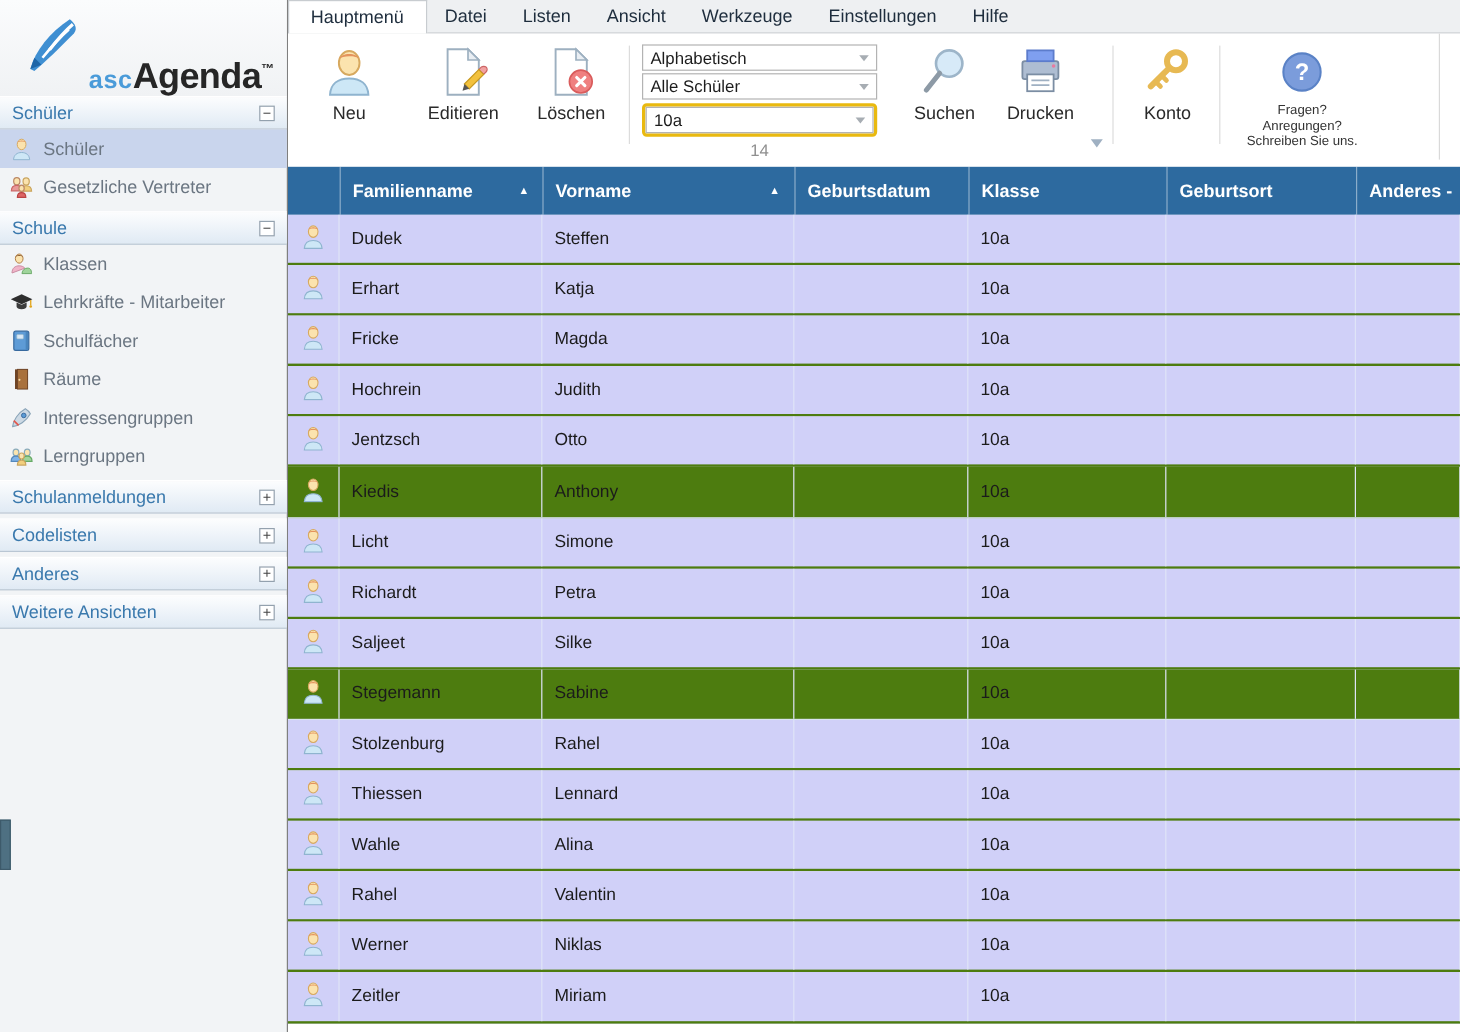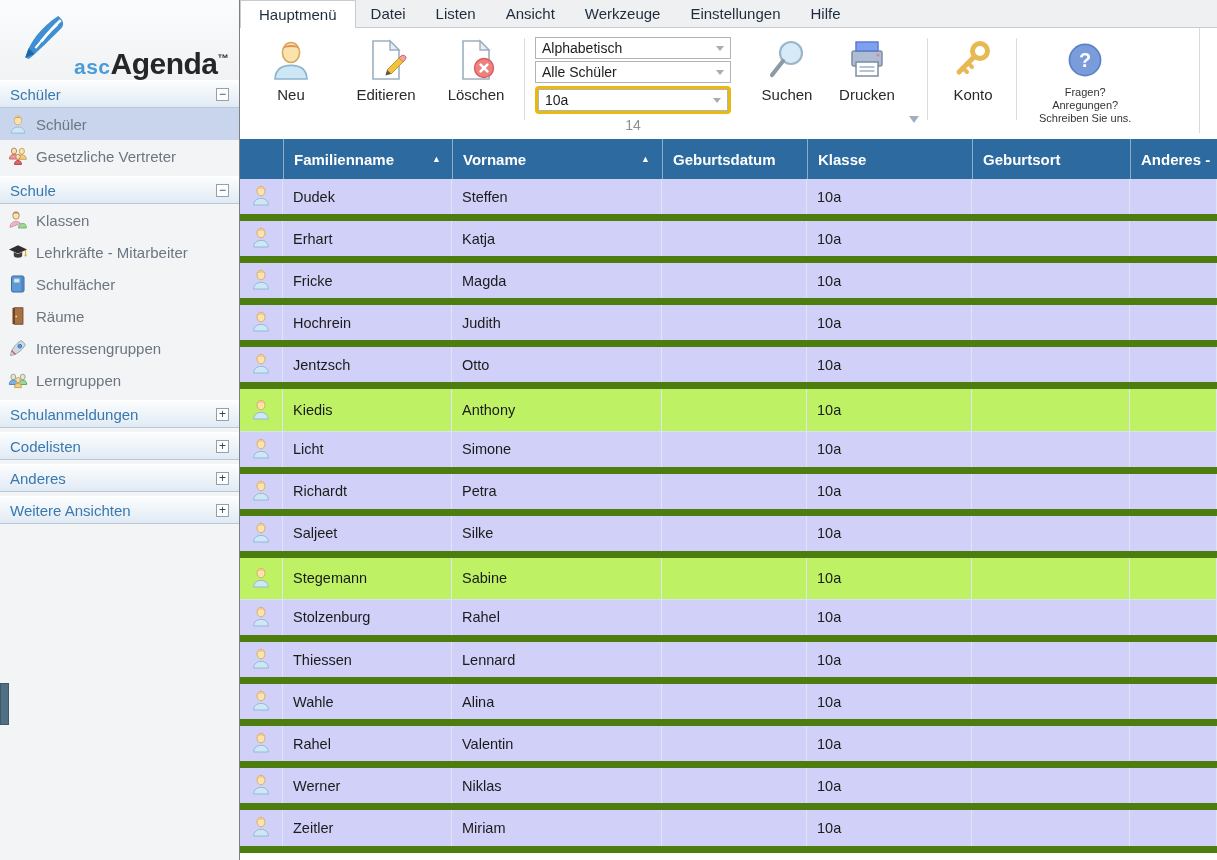--- a/index.html
+++ b/index.html
@@ -81,22 +81,22 @@
   .hcell + .hcell { border-left:1px solid rgba(255,255,255,0.45);gap:38px; }
   .sort { margin-left:auto; margin-right:12px; font-size:9px; color:#fff; }
   .c0 { width:43px; flex:none; }
   .c1 { width:169px; flex:none; }
   .c2 { width:210px; flex:none; }
   .c3 { width:145px; flex:none; }
   .c4 { width:165px; flex:none; }
   .c5 { width:158px; flex:none; }
   .c6 { flex:1; min-width:0; }
   .grow { display:flex; height:42.1px; background:var(--row-lavender,#d0d0f8);
-    border-bottom:7px solid #4d7c0f; cursor:pointer; flex:none; }
-  .grow.white { background:#bef264; border-bottom:1px solid #d9e3f0; }
+    border-bottom:2px solid #4d7c0f; cursor:pointer; flex:none; }
+  .grow.white { background:#4d7c0f; border-bottom:1px solid #d9e3f0; }
   .gcell { display:flex; align-items:center; padding-left:10px; font-size:14.5px;
     color:#1b1b1b; border-right:1px solid #dfe4f7; overflow:hidden; white-space:nowrap; }
   .icon-cell { justify-content:center; padding-left:0; }
   .row-icon svg { width:20px; height:22px; }
 </style>
 </head>
 <body>
 
 <div class="app">
 

